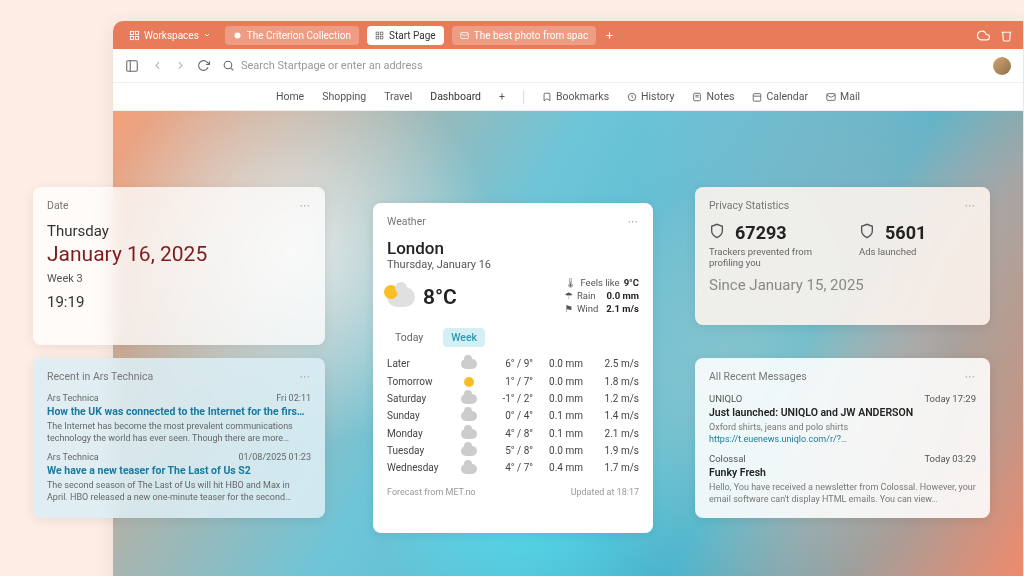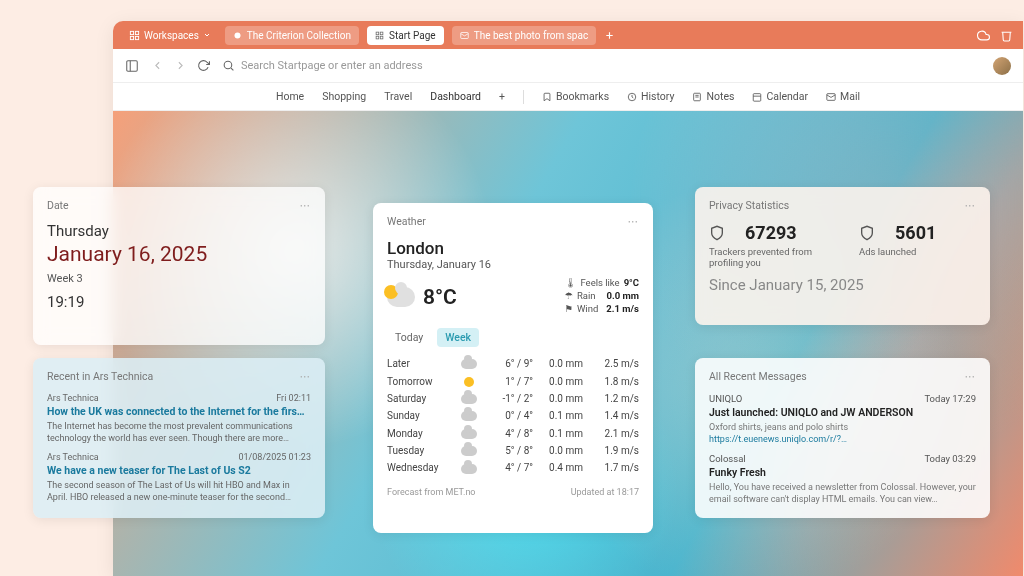--- a/index.html
+++ b/index.html
@@ -33,34 +33,34 @@
 .date-time{font-size:15px;color:#333}
 .weather-card{top:203px;left:373px;width:280px;height:330px;background:#fff}
 .w-city{font-size:17px;font-weight:500;color:#222}
 .w-date{font-size:11px;color:#555;margin-bottom:6px}
 .w-main{display:flex;justify-content:space-between}
 .w-temp-wrap{display:flex;align-items:center;gap:8px}
 .w-temp{font-size:21px;font-weight:600;color:#222}
 .w-details{font-size:9.5px;color:#555}
 .w-details div{display:flex;align-items:center;gap:4px;margin-bottom:2px}
 .w-details b{color:#222;margin-left:auto}
-.w-tabs{display:flex;gap:6px;margin:12px 0 8px;font-size:10.5px}
+.w-tabs{display:flex;gap:12px;margin:12px 0 8px;font-size:10.5px}
 .w-tab{padding:3px 8px;border-radius:4px;color:#666;cursor:pointer}
 .w-tab.active{background:#d4f0f5;color:#2a9bb0;font-weight:500}
 .w-row{display:flex;align-items:center;font-size:10px;color:#444;padding:3px 0}
 .w-row>span:nth-child(1){width:70px}
 .w-row>span:nth-child(2){width:24px;text-align:center}
 .w-row>span:nth-child(3){width:52px;text-align:right}
 .w-row>span:nth-child(4){width:50px;text-align:right}
 .w-row>span:nth-child(5){flex:1;text-align:right}
 .w-foot{display:flex;justify-content:space-between;font-size:9px;color:#999;margin-top:10px}
 .privacy-card{top:187px;left:695px;width:295px;height:138px;background:rgba(255,245,238,.88)}
 .priv-stats{display:flex;gap:30px;margin-bottom:8px}
 .priv-stat{display:flex;flex-direction:column}
-.priv-num{display:flex;align-items:center;gap:20px;font-size:18px;font-weight:700;color:#222}
+.priv-num{display:flex;gap:10px;font-size:18px;font-weight:700;color:#222}
 .priv-label{font-size:9.5px;color:#666;margin-top:3px;max-width:120px}
 .priv-since{font-size:15px;color:#888;margin-top:6px}
 .news-card{top:358px;left:33px;width:292px;height:160px;background:rgba(220,238,245,.88);overflow:hidden}
 .news-item{margin-bottom:8px}
 .news-meta{display:flex;justify-content:space-between;font-size:9px;color:#666}
 .news-title{font-size:10.5px;color:#1a7a9e;font-weight:700;margin:2px 0;white-space:nowrap;overflow:hidden;text-overflow:ellipsis}
 .news-body{font-size:9px;color:#666;line-height:1.35;display:-webkit-box;-webkit-line-clamp:2;-webkit-box-orient:vertical;overflow:hidden}
 .msg-card{top:358px;left:695px;width:295px;height:160px;background:rgba(255,255,255,.88);overflow:hidden}
 .msg-item{margin-bottom:8px}
 .msg-meta{display:flex;justify-content:space-between;font-size:9.5px;color:#555}

